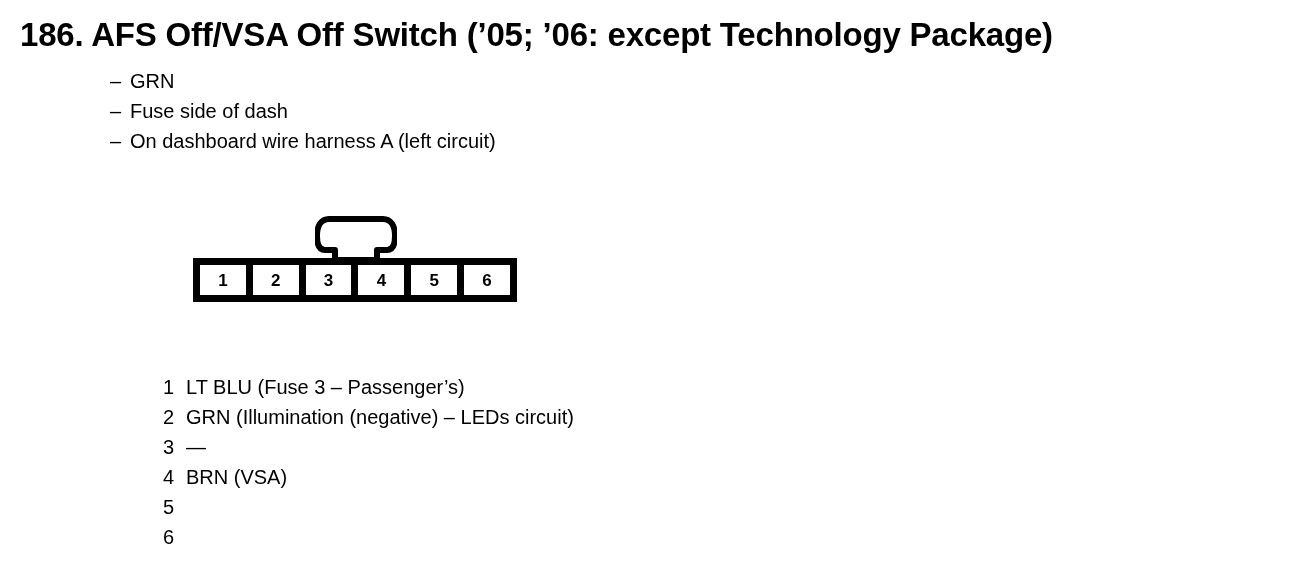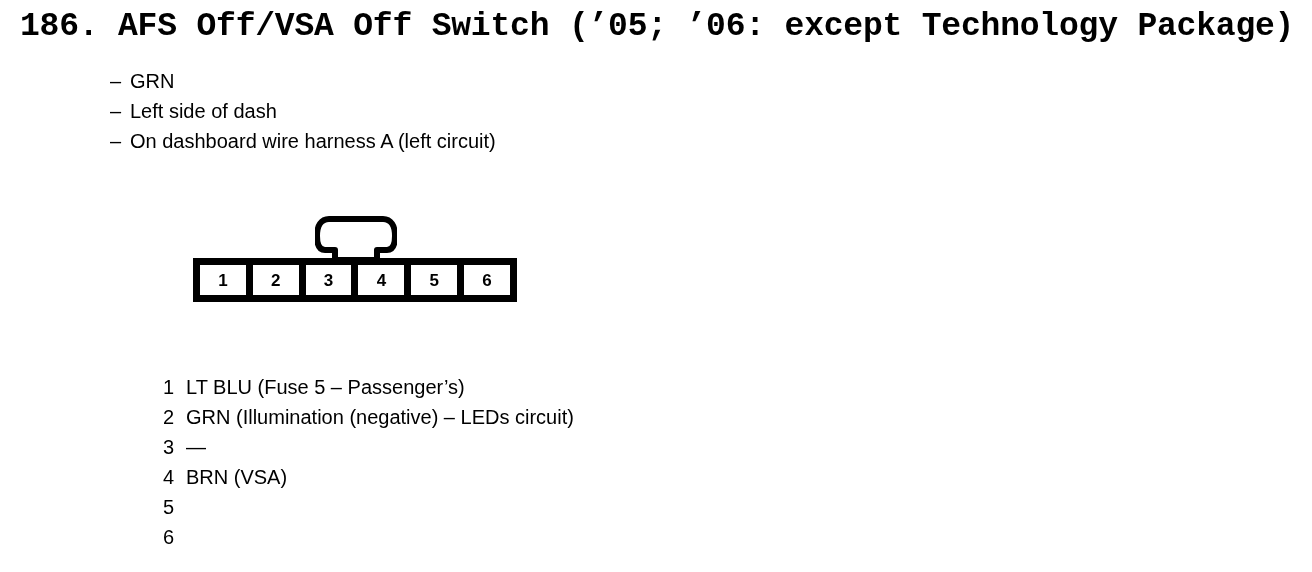--- a/index.html
+++ b/index.html
@@ -14,27 +14,26 @@
     overflow: hidden;
     font-family: "Liberation Sans", sans-serif;
     color: #000000;
     -webkit-font-smoothing: none;
   }
 
   
   .title {
     position: absolute;
     left: 20px;
-    top: 8px;
+    top: 16px;
     font-size: 33px;
     font-weight: bold;
     letter-spacing: -0.2px;
     white-space: nowrap;
     line-height: 38px;
-    font-family: Liberation Mono, monospace;
   }
 
   
   .bullets {
     position: absolute;
     left: 110px;
     top: 66px;
   }
   .bullet-row {
     display: flex;
@@ -120,21 +119,21 @@
 
 <div class="title">186.  AFS Off/VSA Off Switch (’05; ’06: except Technology Package)</div>
 
 <div class="bullets">
   <div class="bullet-row">
     <span class="bullet-dash">–</span>
     <span>GRN</span>
   </div>
   <div class="bullet-row">
     <span class="bullet-dash">–</span>
-    <span>Left side of dash</span>
+    <span>Fuse side of dash</span>
   </div>
   <div class="bullet-row">
     <span class="bullet-dash">–</span>
     <span>On dashboard wire harness A (left circuit)</span>
   </div>
 </div>
 
 <div class="connector">
 
   <div class="latch">
@@ -158,21 +157,21 @@
     <div class="pin-cell">3</div>
     <div class="pin-cell">4</div>
     <div class="pin-cell">5</div>
     <div class="pin-cell">6</div>
   </div>
 </div>
 
 <div class="pin-list">
   <div class="pin-row">
     <span class="pin-num">1</span>
-    <span class="pin-desc">LT BLU (Fuse 5 – Passenger’s)</span>
+    <span class="pin-desc">LT BLU (Fuse 3 – Passenger’s)</span>
   </div>
   <div class="pin-row">
     <span class="pin-num">2</span>
     <span class="pin-desc">GRN (Illumination (negative) – LEDs circuit)</span>
   </div>
   <div class="pin-row">
     <span class="pin-num">3</span>
     <span class="pin-desc">—</span>
   </div>
   <div class="pin-row">

